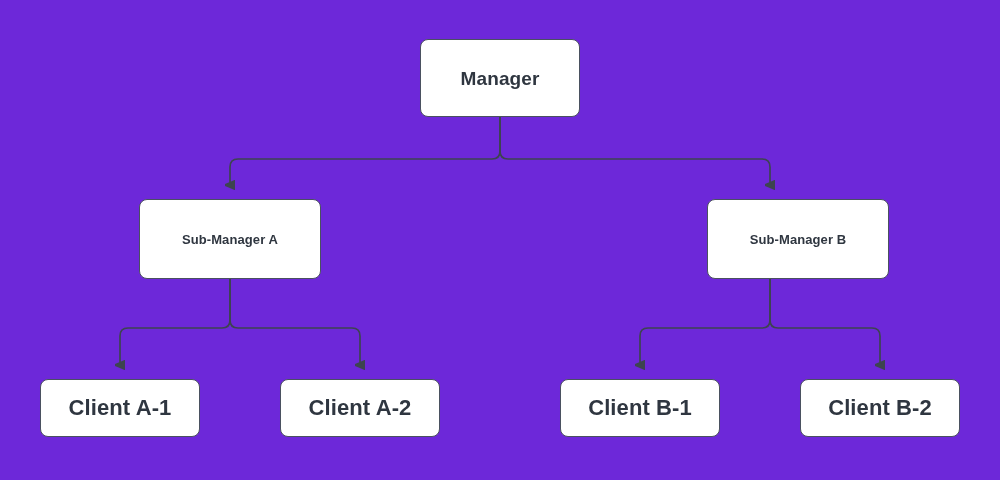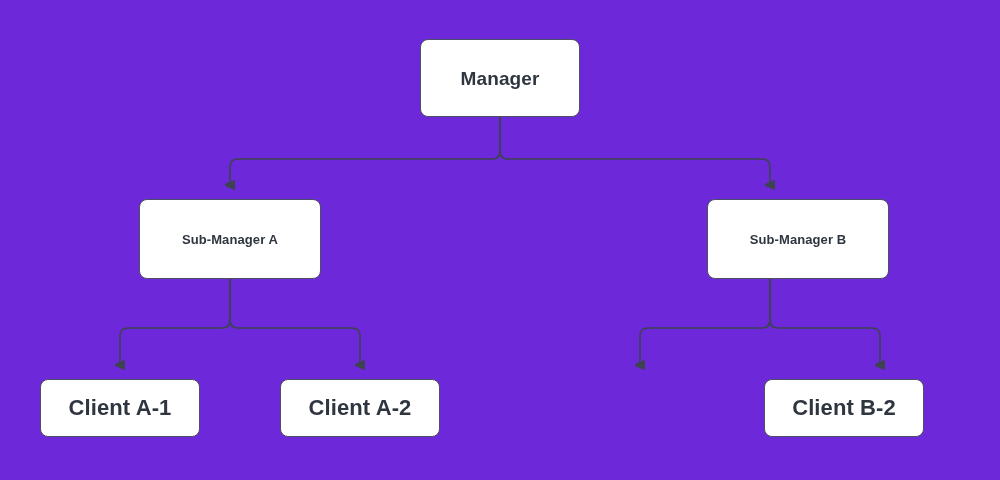--- a/index.html
+++ b/index.html
@@ -84,18 +84,21 @@
   </div>
 
   <div class="node node-leaf" style="left:40px; top:379px; width:160px; height:58px;">
     <span class="node-label">Client A-1</span>
   </div>
 
   <div class="node node-leaf" style="left:280px; top:379px; width:160px; height:58px;">
     <span class="node-label">Client A-2</span>
   </div>
 
+  <div class="node node-leaf" style="left:560px; top:379px; width:160px; height:58px;">
+    <span class="node-label">Client B-1</span>
+  </div>
 
-  <div class="node node-leaf" style="left:764px; top:379px; width:160px; height:58px;">
+  <div class="node node-leaf" style="left:800px; top:379px; width:160px; height:58px;">
     <span class="node-label">Client B-2</span>
   </div>
 
 </div>
 
 </body></html>

